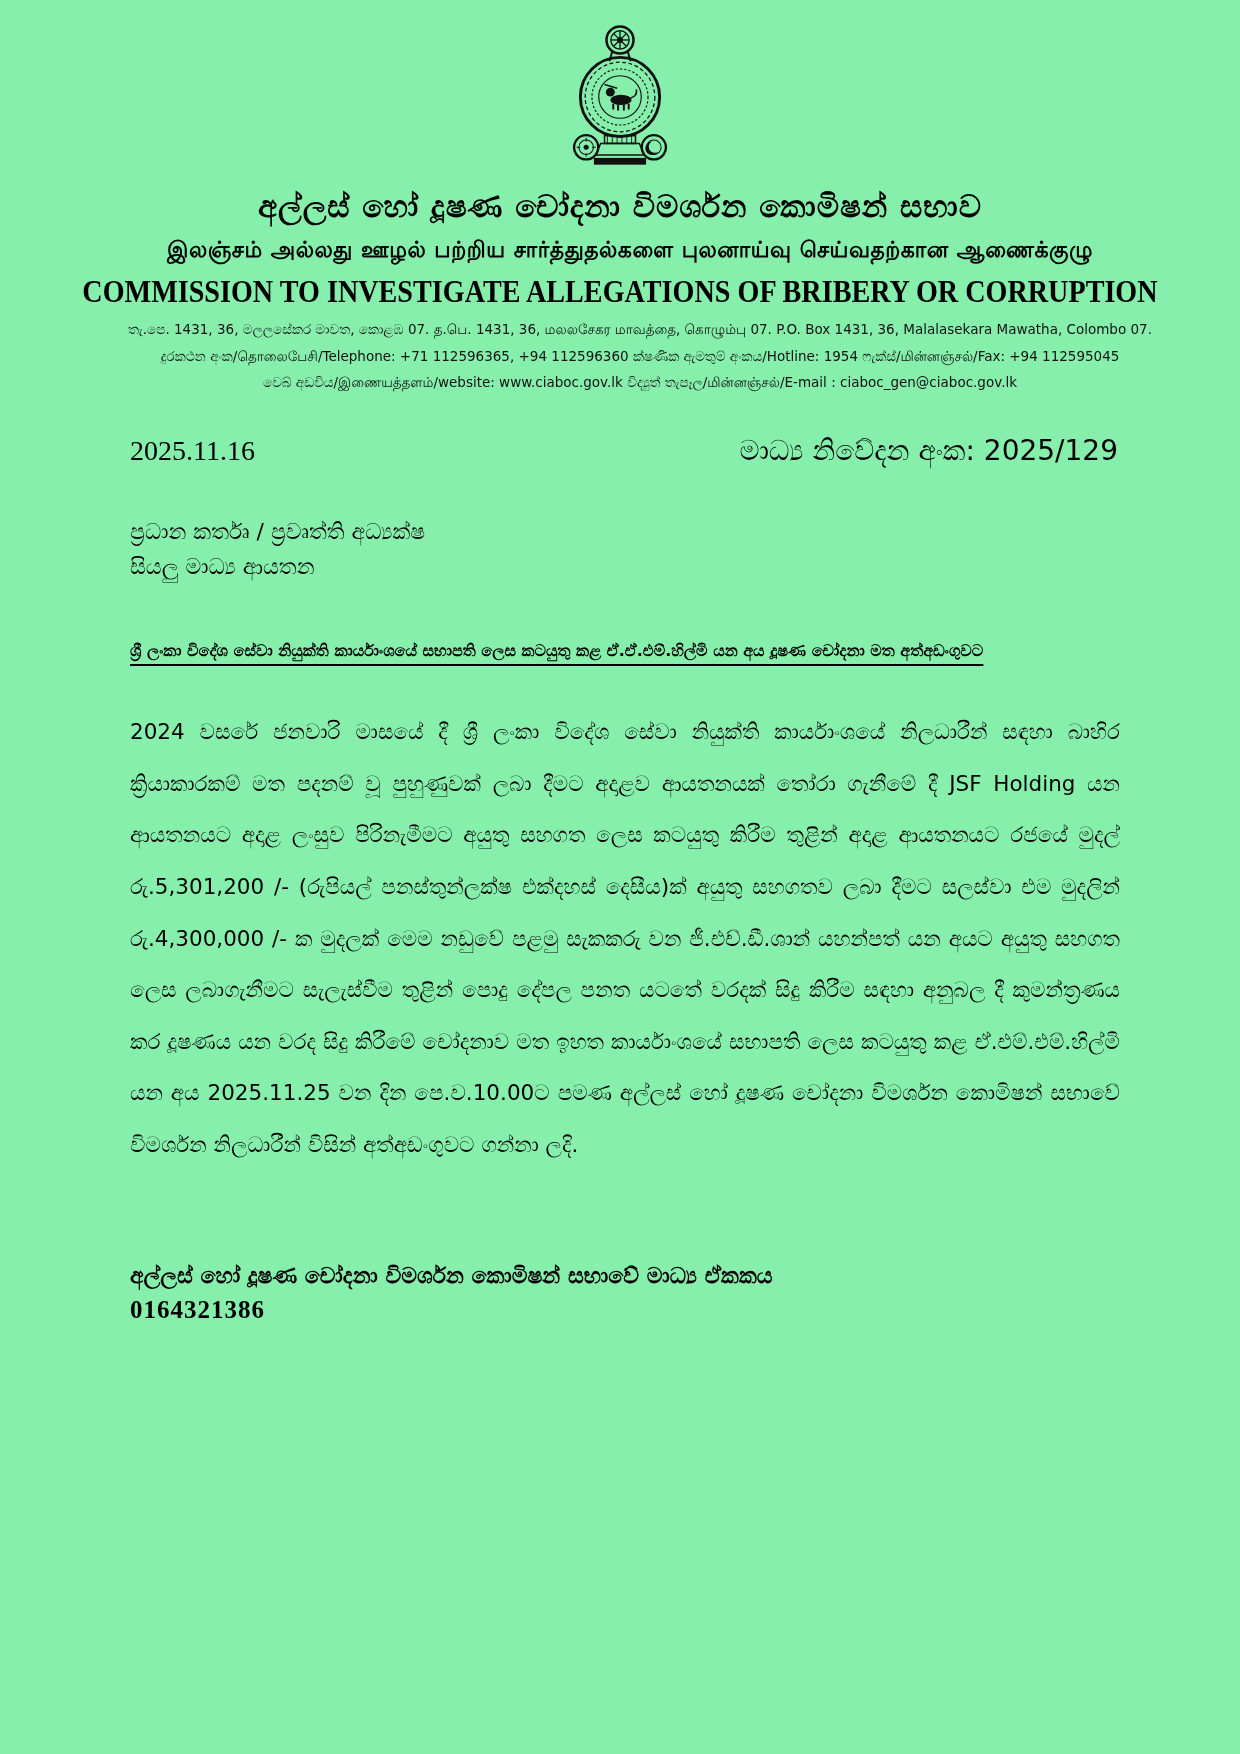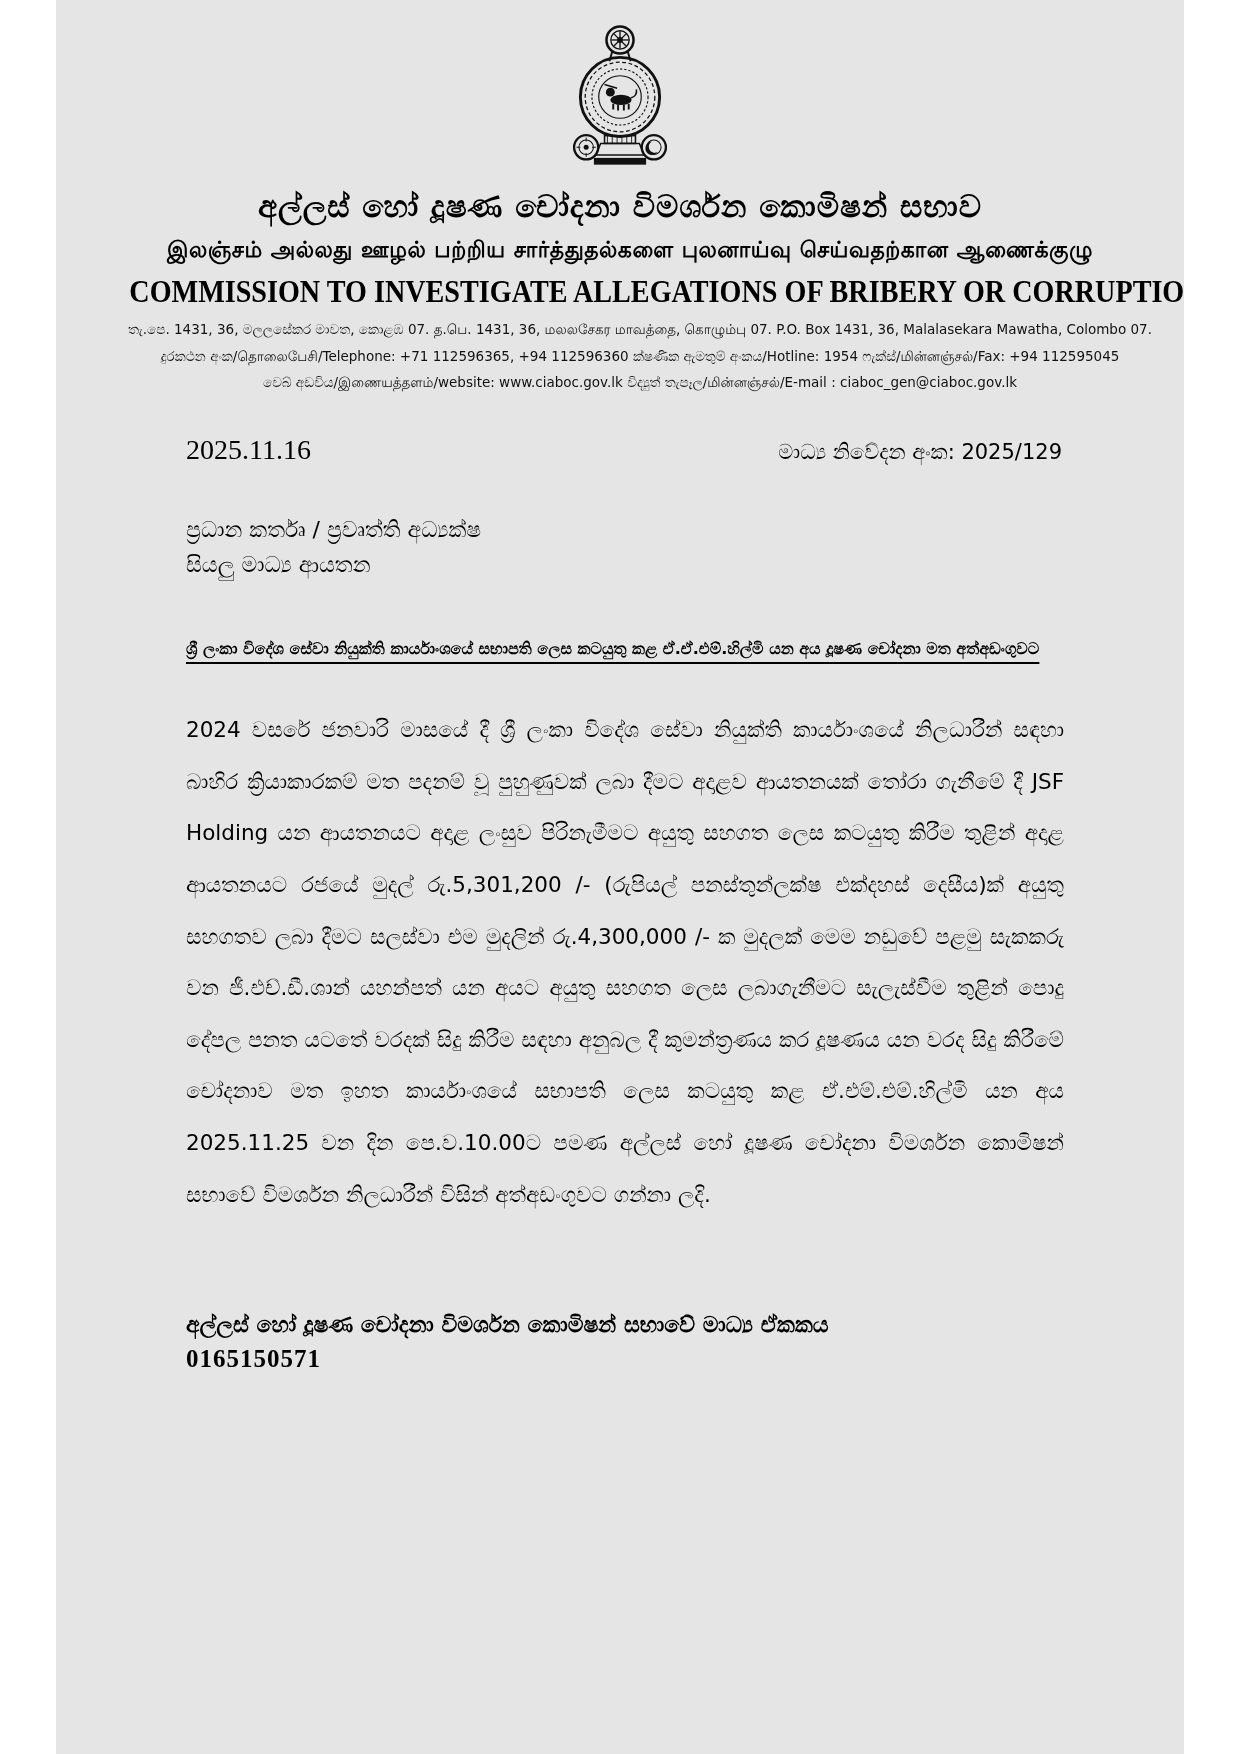--- a/index.html
+++ b/index.html
@@ -1,22 +1,22 @@
 <!DOCTYPE html>
 <html><head>
 <meta charset="utf-8">
 <style>
   * { box-sizing: border-box; }
   html, body { margin: 0; padding: 0; background: #ffffff; }
   .page {
     position: relative;
-    width: 1128px;
+    width: 1240px;
     height: 1754px;
     margin: 0 auto;
-    background: #e5e5e5;
+    background: #86efac;
     color: #000000;
     font-family: "DejaVu Sans", "Liberation Sans", sans-serif;
     overflow: hidden;
   }
   .header { text-align: center; padding-top: 22px; }
   .emblem { display: inline-block; }
   .title-si {
     margin-top: 12px;
     font-size: 31px;
     font-weight: 700;
@@ -49,21 +49,21 @@
   .meta-row {
     display: flex;
     justify-content: space-between;
     align-items: baseline;
     margin: 44px 122px 0 130px;
   }
   .date {
     font-family: "Liberation Serif", "DejaVu Serif", serif;
     font-size: 28px;
   }
-  .release-no { font-size: 21px; text-align: center; }
+  .release-no { font-size: 28px; text-align: center; }
   .recipient {
     margin: 46px 120px 0 130px;
     font-size: 22px;
     line-height: 1.6;
   }
   .subject {
     margin: 50px 120px 0 130px;
     font-size: 16px;
     font-weight: 700;
     text-align: justify;
@@ -166,16 +166,16 @@
     <div>සියලු මාධ්‍ය ආයතන</div>
   </div>
 
   <div class="subject">ශ්‍රී ලංකා විදේශ සේවා නියුක්ති කාර්යාංශයේ සභාපති ලෙස කටයුතු කළ ඒ.ඒ.එම්.හිල්මි යන අය දූෂණ චෝදනා මත අත්අඩංගුවට</div>
 
   <div class="body-para">2024 වසරේ ජනවාරි මාසයේ දී ශ්‍රී ලංකා විදේශ සේවා නියුක්ති කාර්යාංශයේ නිලධාරීන් සඳහා බාහිර ක්‍රියාකාරකම් මත පදනම් වූ පුහුණුවක් ලබා දීමට අදාළව ආයතනයක් තෝරා ගැනීමේ දී JSF Holding යන ආයතනයට අදාළ ලංසුව පිරිනැමීමට අයුතු සහගත ලෙස කටයුතු කිරීම තුළින් අදාළ ආයතනයට රජයේ මුදල් රු.5,301,200 /-  (රුපියල් පනස්තුන්ලක්ෂ එක්දහස් දෙසීය)ක් අයුතු සහගතව ලබා දීමට සලස්වා එම මුදලින් රු.4,300,000 /- ක මුදලක් මෙම නඩුවේ පළමු සැකකරු වන ජී.එච්.ඩී.ශාන් යහන්පත් යන අයට අයුතු සහගත ලෙස ලබාගැනීමට සැලැස්වීම තුළින් පොදු දේපල පනත යටතේ වරදක් සිදු කිරීම සඳහා අනුබල දී කුමන්ත්‍රණය කර දූෂණය යන වරද සිදු කිරීමේ චෝදනාව මත ඉහත කාර්යාංශයේ සභාපති ලෙස කටයුතු කළ ඒ.එම්.එම්.හිල්මි යන අය 2025.11.25 වන දින පෙ.ව.10.00ට පමණ අල්ලස් හෝ දූෂණ චෝදනා විමර්ශන කොමිෂන් සභාවේ විමර්ශන නිලධාරීන් විසින් අත්අඩංගුවට ගන්නා ලදි.</div>
 
 
   <div class="footer">
     <div>අල්ලස් හෝ දූෂණ චෝදනා විමර්ශන කොමිෂන් සභාවේ මාධ්‍ය ඒකකය</div>
-    <div class="footer-phone">0165150571</div>
+    <div class="footer-phone">0164321386</div>
   </div>
 
 </div>
 
 </body></html>

